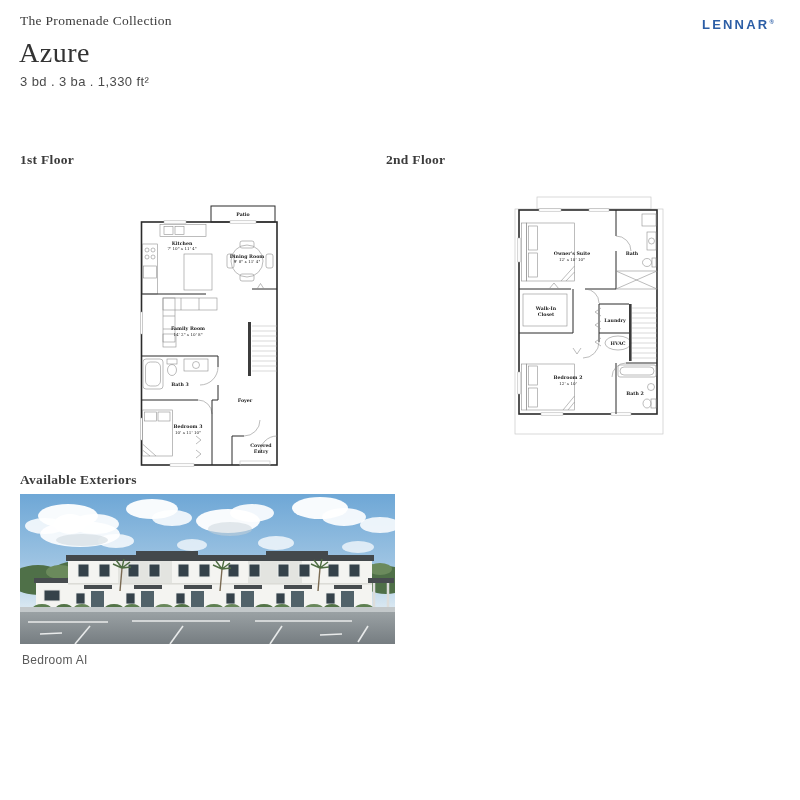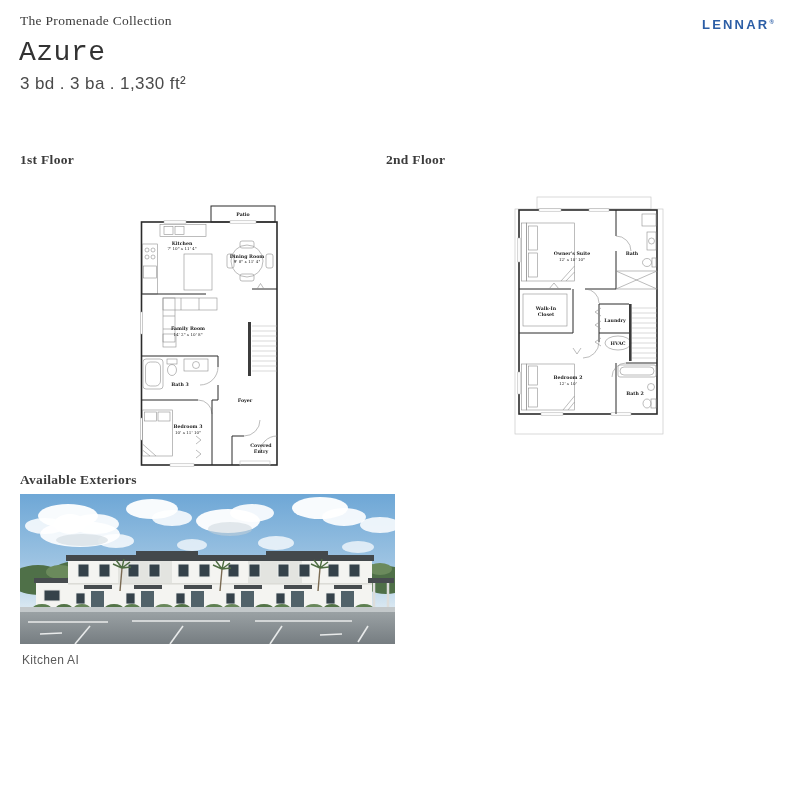--- a/index.html
+++ b/index.html
@@ -6,23 +6,23 @@
   body { background:#ffffff; width:800px; height:800px; position:relative;
          font-family:"Liberation Sans", sans-serif; }
   .page { position:absolute; inset:0; width:800px; height:800px; background:#fff; overflow:hidden; }
 
   .collection { position:absolute; left:20px; top:13px; font-family:"Liberation Serif", serif;
                 font-size:13.5px; color:#3b3b3b; letter-spacing:.3px; }
   .brand { position:absolute; left:702px; top:17px; color:#2c5ea6;
            font-family:"Liberation Sans", sans-serif; font-weight:800;
            font-size:13px; letter-spacing:2.2px; }
   .brand .reg { font-size:6px; vertical-align:super; letter-spacing:0; }
-  .plan-title { position:absolute; left:19px; top:37px; font-family:Liberation Mono, monospace;
+  .plan-title { position:absolute; left:19px; top:37px; font-family:Liberation Serif, serif;
                 font-weight:400; font-size:28px; color:#333; letter-spacing:.5px; }
-  .specs { position:absolute; left:20px; top:74px; font-size:17px; color:#4a4a4a; letter-spacing:.4px; }
+  .specs { position:absolute; left:20px; top:74px; font-size:13px; color:#4a4a4a; letter-spacing:.4px; }
 
   .floor-heading { position:absolute; font-family:"Liberation Serif", serif; font-size:13.5px;
                    color:#3b3b3b; letter-spacing:.3px; }
   #h-floor1 { left:20px; top:152px;text-align:center; }
   #h-floor2 { left:386px; top:152px; }
   #h-ext    { left:20px; top:472px;text-align:center; }
 
   #plan1 { position:absolute; left:140px; top:204px; }
   #plan2 { position:absolute; left:511px; top:196px; }
   #photo { position:absolute; left:20px; top:494px; }
@@ -441,15 +441,15 @@
         <line x1="55" y1="150" x2="70" y2="132"></line>
         <line x1="150" y1="150" x2="163" y2="132"></line>
         <line x1="250" y1="150" x2="262" y2="132"></line>
         <line x1="338" y1="148" x2="348" y2="132"></line>
         <line x1="20" y1="140" x2="42" y2="139"></line>
         <line x1="300" y1="141" x2="322" y2="140"></line>
       </g>
     </g>
   </svg>
 
-  <div class="caption">Kitchen AI</div>
+  <div class="caption">Bedroom AI</div>
 
 </div>
 
 </body></html>

